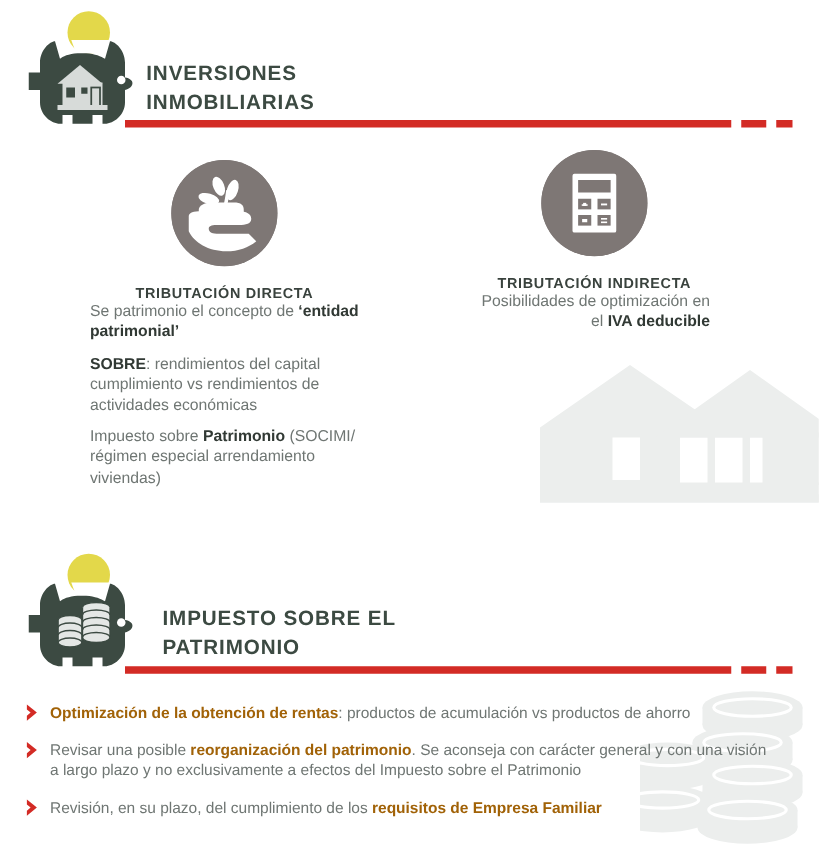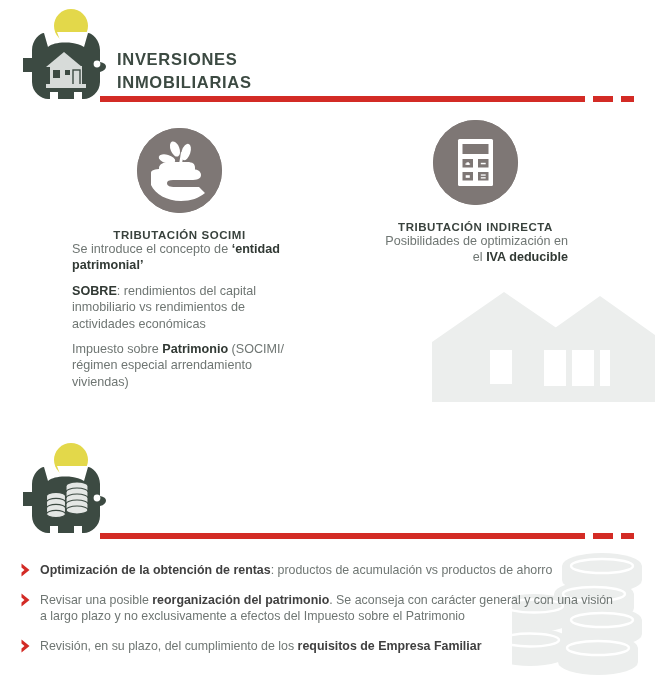--- a/index.html
+++ b/index.html
@@ -111,21 +111,21 @@
   }
   .bullet {
     position: relative;
     padding-left: 26px;
     margin-bottom: 13px;
     font-size: 12.4px;
     line-height: 16.5px;
     color: #6f7673;
   }
   .bullet b {
-    color: #404040;
+    color: #a16207;
     font-weight: bold;
   }
   .chev {
     position: absolute;
     left: 6px;
     top: 1px;
     width: 11px;
     height: 14px;
   }
 </style>
@@ -219,24 +219,24 @@
           <path d="M22 40 C22 36 27 34 33 34 L50 34 C56 34 58 36 58 40
                    L58 45 L30 45 C24 45 22 44 22 40 Z"></path>
           <path d="M14 45 C14 42 18 41 24 41 L54 41
                    C60 41 64 43 64 47 C64 51 60 52 54 52 L36 52
                    C32 52 30 53 30 55 C30 58 33 59 38 59
                    L62 59 L68 65 C62 70 54 73 44 73
                    C30 73 18 66 14 57 Z"></path>
         </g>
       </svg>
     </div>
-    <div class="col-title">TRIBUTACIÓN SOCIMI</div>
+    <div class="col-title">TRIBUTACIÓN DIRECTA</div>
     <div class="col-body">
-        <p><span>Se introduce el concepto de </span><b>‘entidad patrimonial’</b></p>
-        <p><b>SOBRE</b><span>: rendimientos del capital inmobiliario vs rendimientos de actividades económicas</span></p>
+        <p><span>Se patrimonio el concepto de </span><b>‘entidad patrimonial’</b></p>
+        <p><b>SOBRE</b><span>: rendimientos del capital cumplimiento vs rendimientos de actividades económicas</span></p>
         <p><span>Impuesto sobre </span><b>Patrimonio</b><span> (SOCIMI/ régimen especial arrendamiento viviendas)</span></p>
       </div>
   </div>
 
   <div class="col col-right" style="left:383px; top:120px; width:185px;">
     <div class="circ-icon">
       <svg width="85" height="85" viewBox="0 0 85 85" xmlns="http://www.w3.org/2000/svg">
         <circle cx="42.5" cy="42.5" r="42.5" fill="#7e7775"></circle>
         <rect x="25" y="19" width="35" height="47" rx="1.5" fill="#ffffff"></rect>
         <rect x="29.5" y="24" width="26" height="10" fill="#7e7775"></rect>
@@ -291,20 +291,22 @@
         <ellipse cx="42" cy="74" rx="9.5" ry="3.6"></ellipse>
       </g>
       <g stroke="#3c4a42" stroke-width="1.1" fill="none">
         <line x1="52" y1="46" x2="52" y2="70"></line>
         <line x1="74" y1="46" x2="74" y2="70"></line>
         <line x1="32.5" y1="56" x2="32.5" y2="74"></line>
         <line x1="51.5" y1="56" x2="51.5" y2="74"></line>
       </g>
     </svg>
   </div>
+  <div class="sec-title" style="left:130px; top:484px; width:280px;">IMPUESTO SOBRE EL
+PATRIMONIO</div>
   <div class="rule" style="left:100px; top:533px; width:555px;">
     <div class="bar" style="left:0; width:485px;"></div>
     <div class="bar" style="left:493px; width:20px;"></div>
     <div class="bar" style="left:521px; width:13px;"></div>
   </div>
 
   <div class="bullets" style="left:14px; top:562px; width:600px;">
     <div class="bullet">
       <svg class="chev" viewBox="0 0 11 14" xmlns="http://www.w3.org/2000/svg">
         <path d="M1.5 0.5 L9.5 7 L1.5 13.5 L1.5 9.5 L4.5 7 L1.5 4.5 Z" fill="#d32b25"></path>

